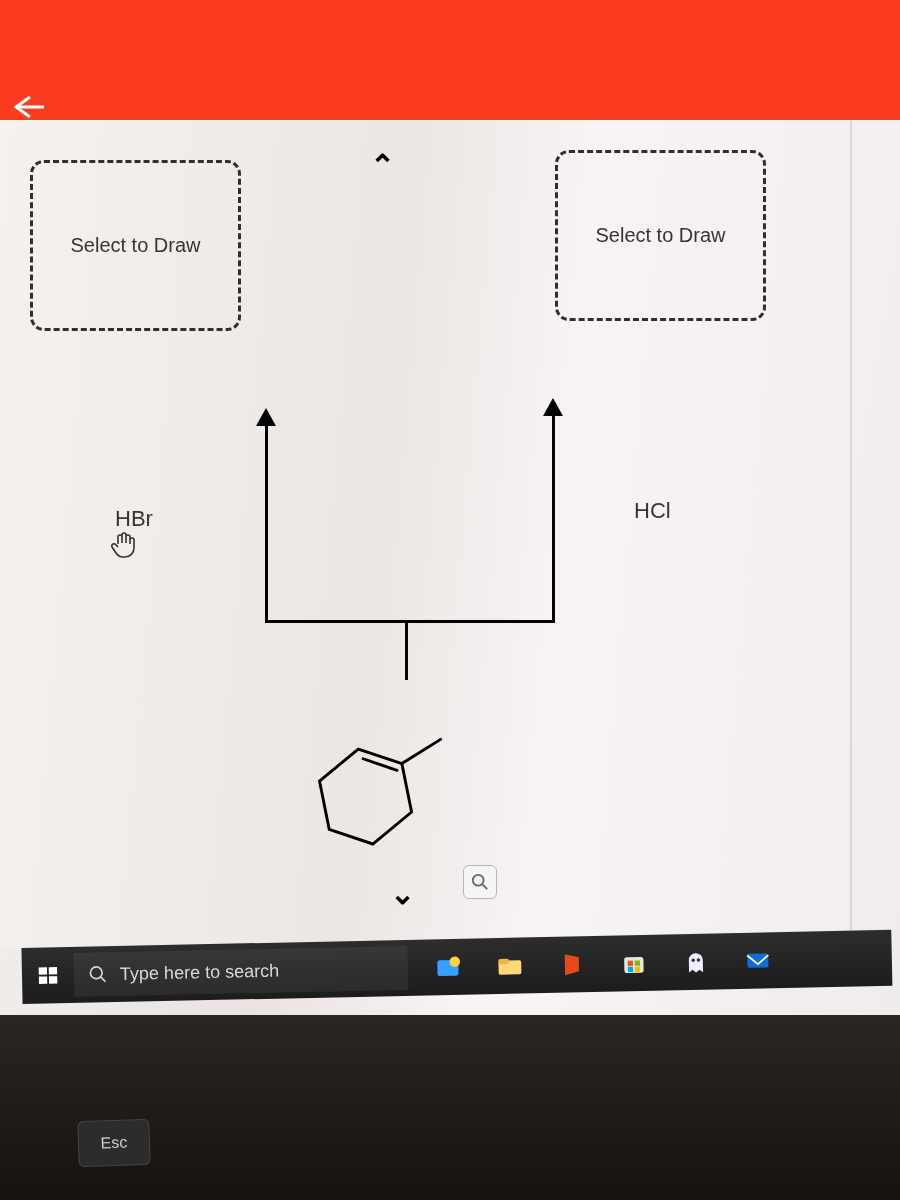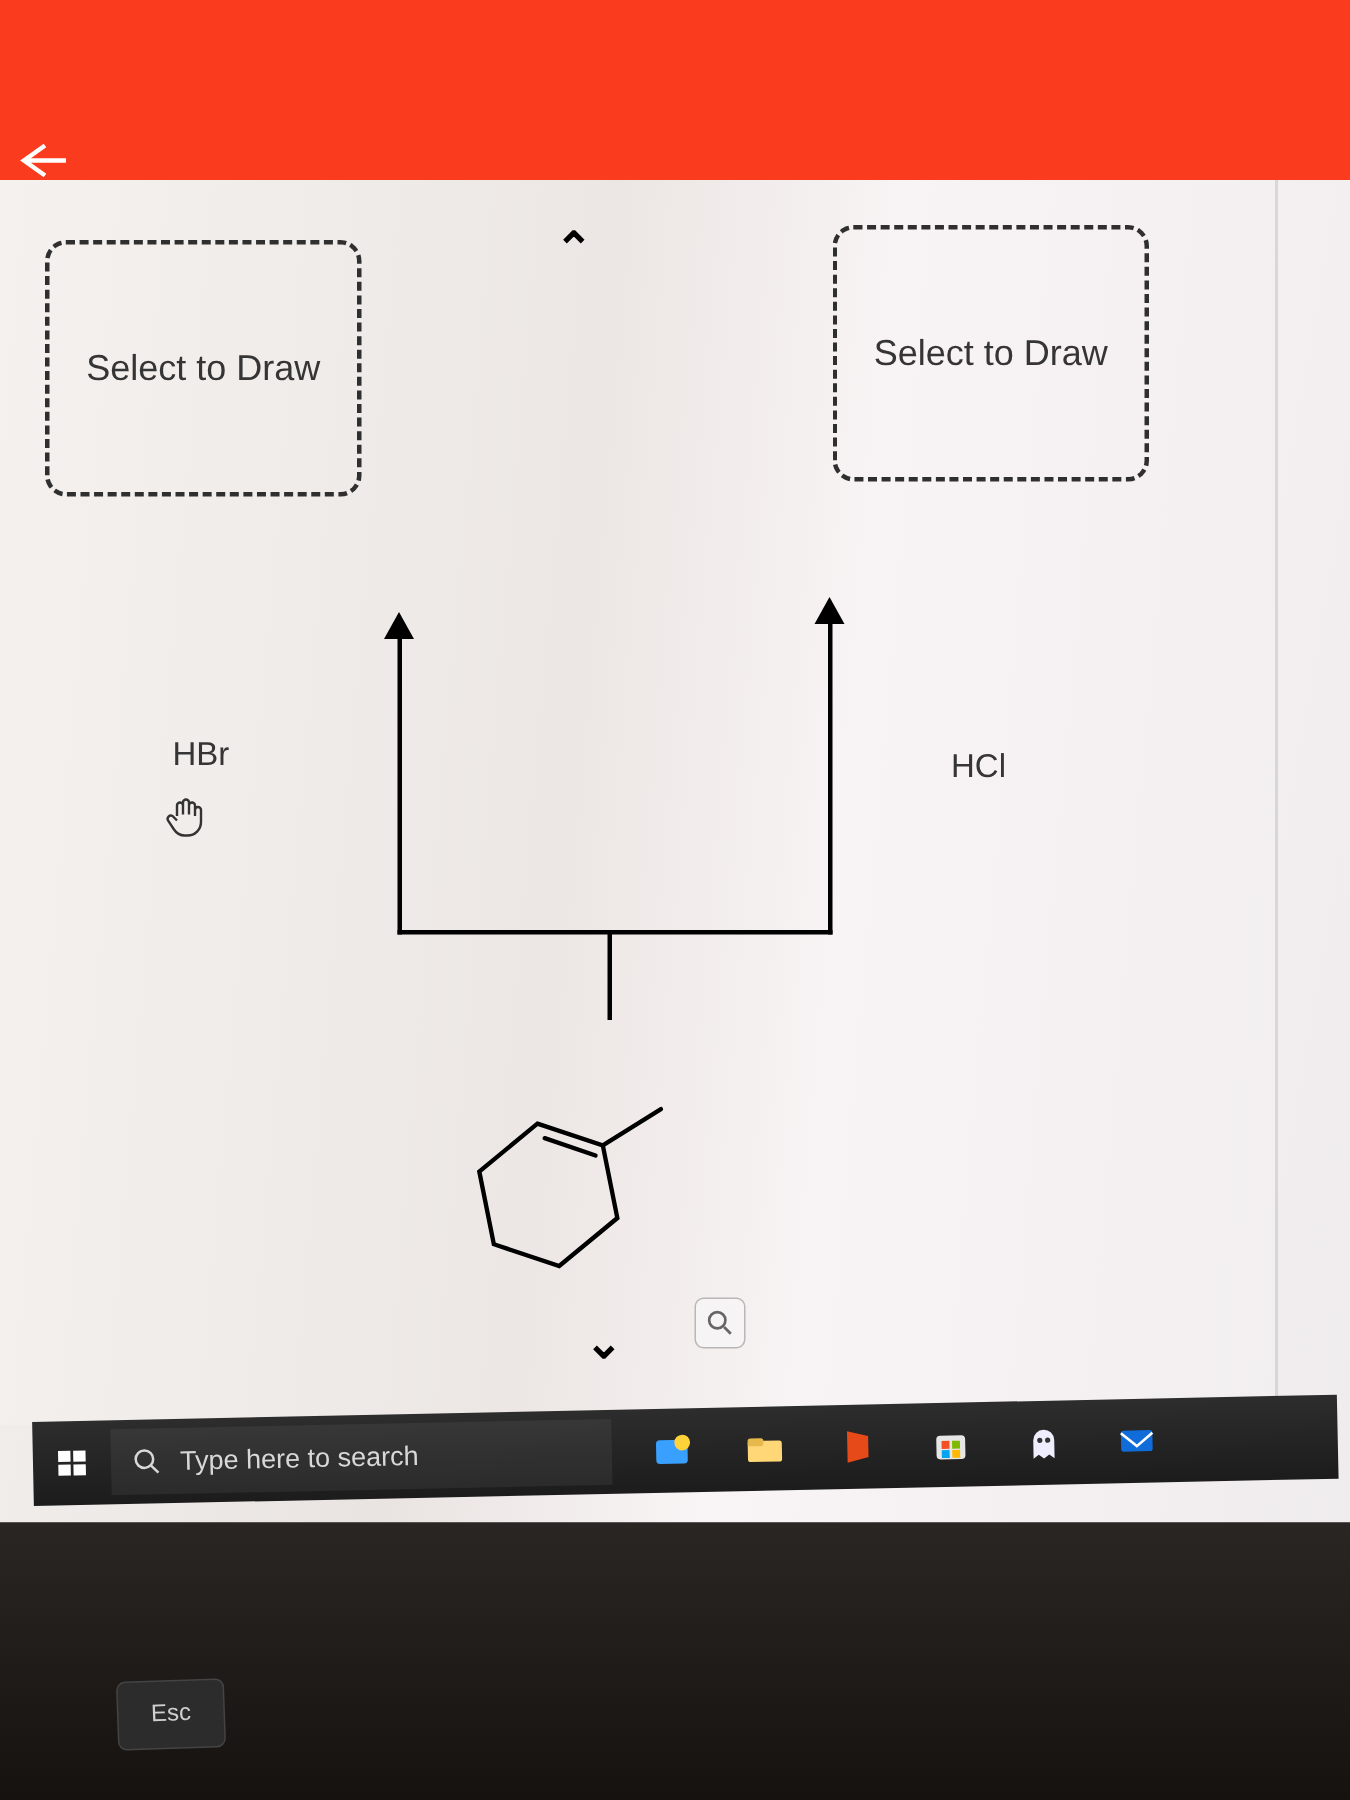--- a/index.html
+++ b/index.html
@@ -5,25 +5,25 @@
   html,body{margin:0;padding:0;width:900px;height:1200px;font-family:Arial,Helvetica,sans-serif;background:#222;overflow:hidden}
   .photo-wrap{position:absolute;left:0;top:0;width:900px;height:1200px;background:#1a1a1a}
   
   .screen{position:absolute;left:0;top:0;width:900px;height:1015px;
           background:linear-gradient(100deg,#f5f2ef 0%,#e9e4e1 40%,#f9f4f5 60%,#efeced 100%);
           transform-origin:top left;}
   .top-red{position:absolute;left:0;top:0;width:100%;height:120px;background:#fb3b1e}
   .back-btn{position:absolute;left:-3px;top:82px;width:60px;height:50px;display:flex;align-items:center;justify-content:center;color:#fff;font-size:38px}
   .back-btn svg{stroke:#fff;stroke-width:3;fill:none}
   .content{position:absolute;left:0;top:120px;width:850px;height:830px;background:linear-gradient(95deg,#f4f1ee 0%,#ece7e4 45%,#f8f3f4 65%,#f2eff0 100%);border-right:2px solid #d8d6d6}
-  .draw-box{position:absolute;width:205px;height:165px;border:3px dashed #2f2f2f;border-radius:14px;display:flex;align-items:center;justify-content:center;font-size:24px;color:#353535}
+  .draw-box{position:absolute;width:205px;height:165px;border:3px dashed #2f2f2f;border-radius:14px;display:flex;align-items:center;justify-content:center;font-size:20px;color:#353535}
   .draw-box.left{left:30px;top:40px}
   .draw-box.right{left:555px;top:30px}
   .label{position:absolute;font-size:22px;color:#353535}
-  .label.hbr{left:115px;top:370px}
+  .label.hbr{left:115px;top:386px}
   .label.hcl{left:634px;top:378px}
   .reaction{position:absolute;left:250px;top:230px;width:340px;height:340px}
   
   .stem{position:absolute;background:#000}
   .arrowhead{position:absolute;width:0;height:0;border-left:10px solid transparent;border-right:10px solid transparent;border-bottom:18px solid #000}
   .hex{position:absolute;left:305px;top:600px;width:155px;height:155px}
   .cursor-hand{position:absolute;left:108px;top:408px;width:34px;height:34px}
   .zoom-btn{position:absolute;left:463px;top:745px;width:32px;height:32px;border:1px solid #b8b6b6;border-radius:6px;background:#f6f4f4;display:flex;align-items:center;justify-content:center}
   .zoom-btn svg{stroke:#666;stroke-width:2;fill:none}
   .chev{position:absolute;color:#000;font-size:30px;font-weight:bold}

